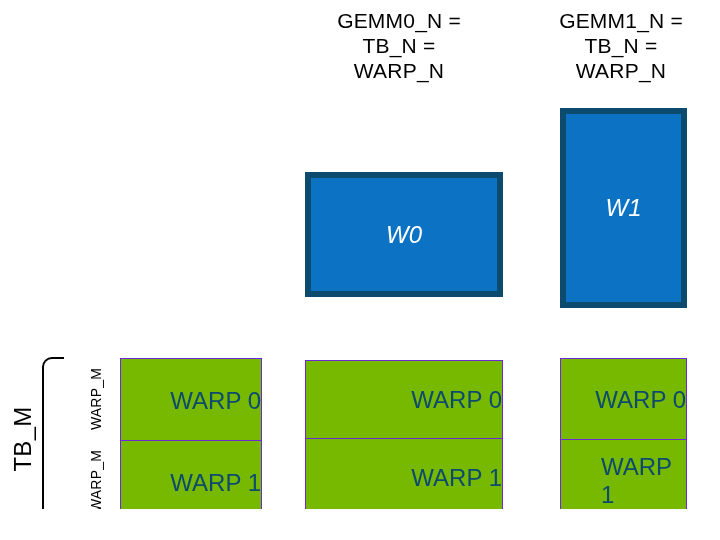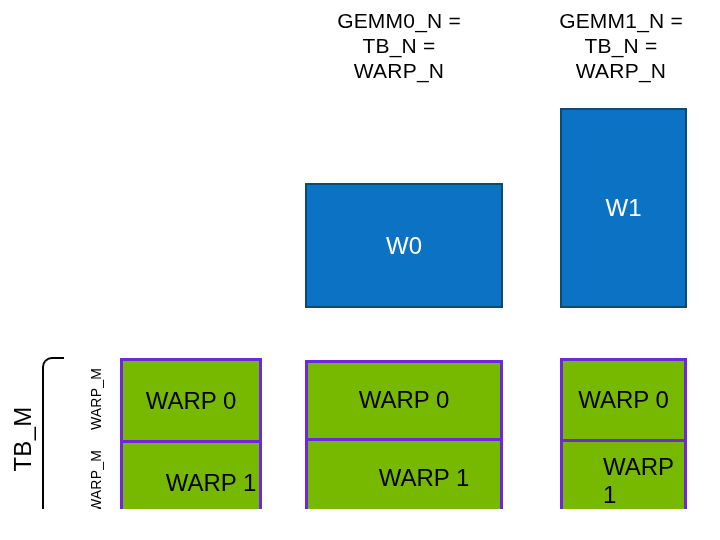--- a/index.html
+++ b/index.html
@@ -15,41 +15,42 @@
     position: absolute;
     width: 220px;
     text-align: center;
     font-size: 21px;
     line-height: 25px;
     color: #000000;
     letter-spacing: 0.2px;
   }
   .tile {
     position: absolute;
-    border: 2px solid #0c4a6e;
+    border: 6px solid #0c4a6e;
     box-sizing: border-box;
     display: flex;
     align-items: center;
     justify-content: center;
     color: #ffffff;
     font-size: 24px;
+    font-style: italic;
   }
   .stack {
     position: absolute;
     display: flex;
     flex-direction: column;
   }
   .cell {
     flex: 1;
-    border: 3px solid #6d28d9;
+    border: 1px solid #6d28d9;
     box-sizing: border-box;
     display: flex;
     align-items: center;
-    justify-content: center;
-    color: #000000;
+    justify-content: flex-end;
+    color: #0c4a6e;
     font-size: 24px;
   }
   .cell + .cell { margin-top: -3px; padding-left: 40px; }
   .vwrap { position: absolute; width: 0; height: 0; }
   .vwrap > span {
     position: absolute;
     display: block;
     white-space: nowrap;
     transform: translate(-50%, -50%) rotate(-90deg);
     color: #000000;
@@ -74,21 +75,21 @@
     <div>GEMM0_N =</div>
     <div>TB_N =</div>
     <div>WARP_N</div>
   </div>
   <div class="hdr" style="left:511px; top:8px;">
     <div>GEMM1_N =</div>
     <div>TB_N =</div>
     <div>WARP_N</div>
   </div>
 
-  <div class="tile" style="left: 305px; top: 172px; width: 198px; height: 125px; background-color: rgb(11, 114, 196); margin-top: 11px;">
+  <div class="tile" style="left: 305px; top: 172px; width: 198px; height: 125px; background-color: rgb(11, 114, 196);">
     <span>W0</span>
   </div>
   <div class="tile" style="left: 560px; top: 108px; width: 127px; height: 200px; background-color: rgb(11, 114, 196);">
     <span>W1</span>
   </div>
 
   <div class="vwrap tbm-label" style="left:23px; top:439px;">
     <span>TB_M</span>
   </div>
   <div class="bracket" style="left:42px; top:357px; width:22px; height:166px;"></div>

